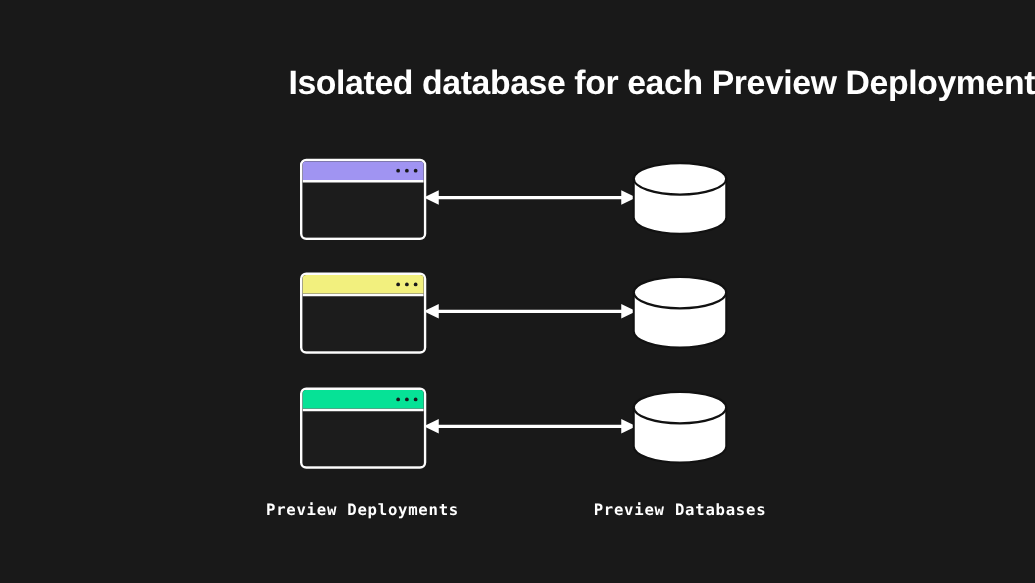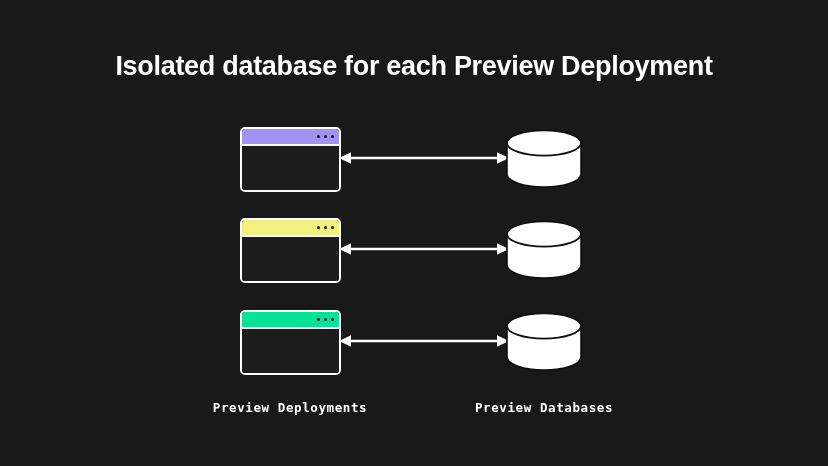--- a/index.html
+++ b/index.html
@@ -20,21 +20,21 @@
     inset: 0;
     background: #191919;
   }
 
   
   .title {
     position: absolute;
     top: 51px;
     left: 0;
     width: 828px;
-    text-align: center;
+    text-align: right;
     color: #ffffff;
     font-family: "Liberation Sans", sans-serif;
     font-weight: bold;
     font-size: 27px;
     letter-spacing: -0.3px;
     white-space: nowrap;
   }
 
   
   .diagram {

